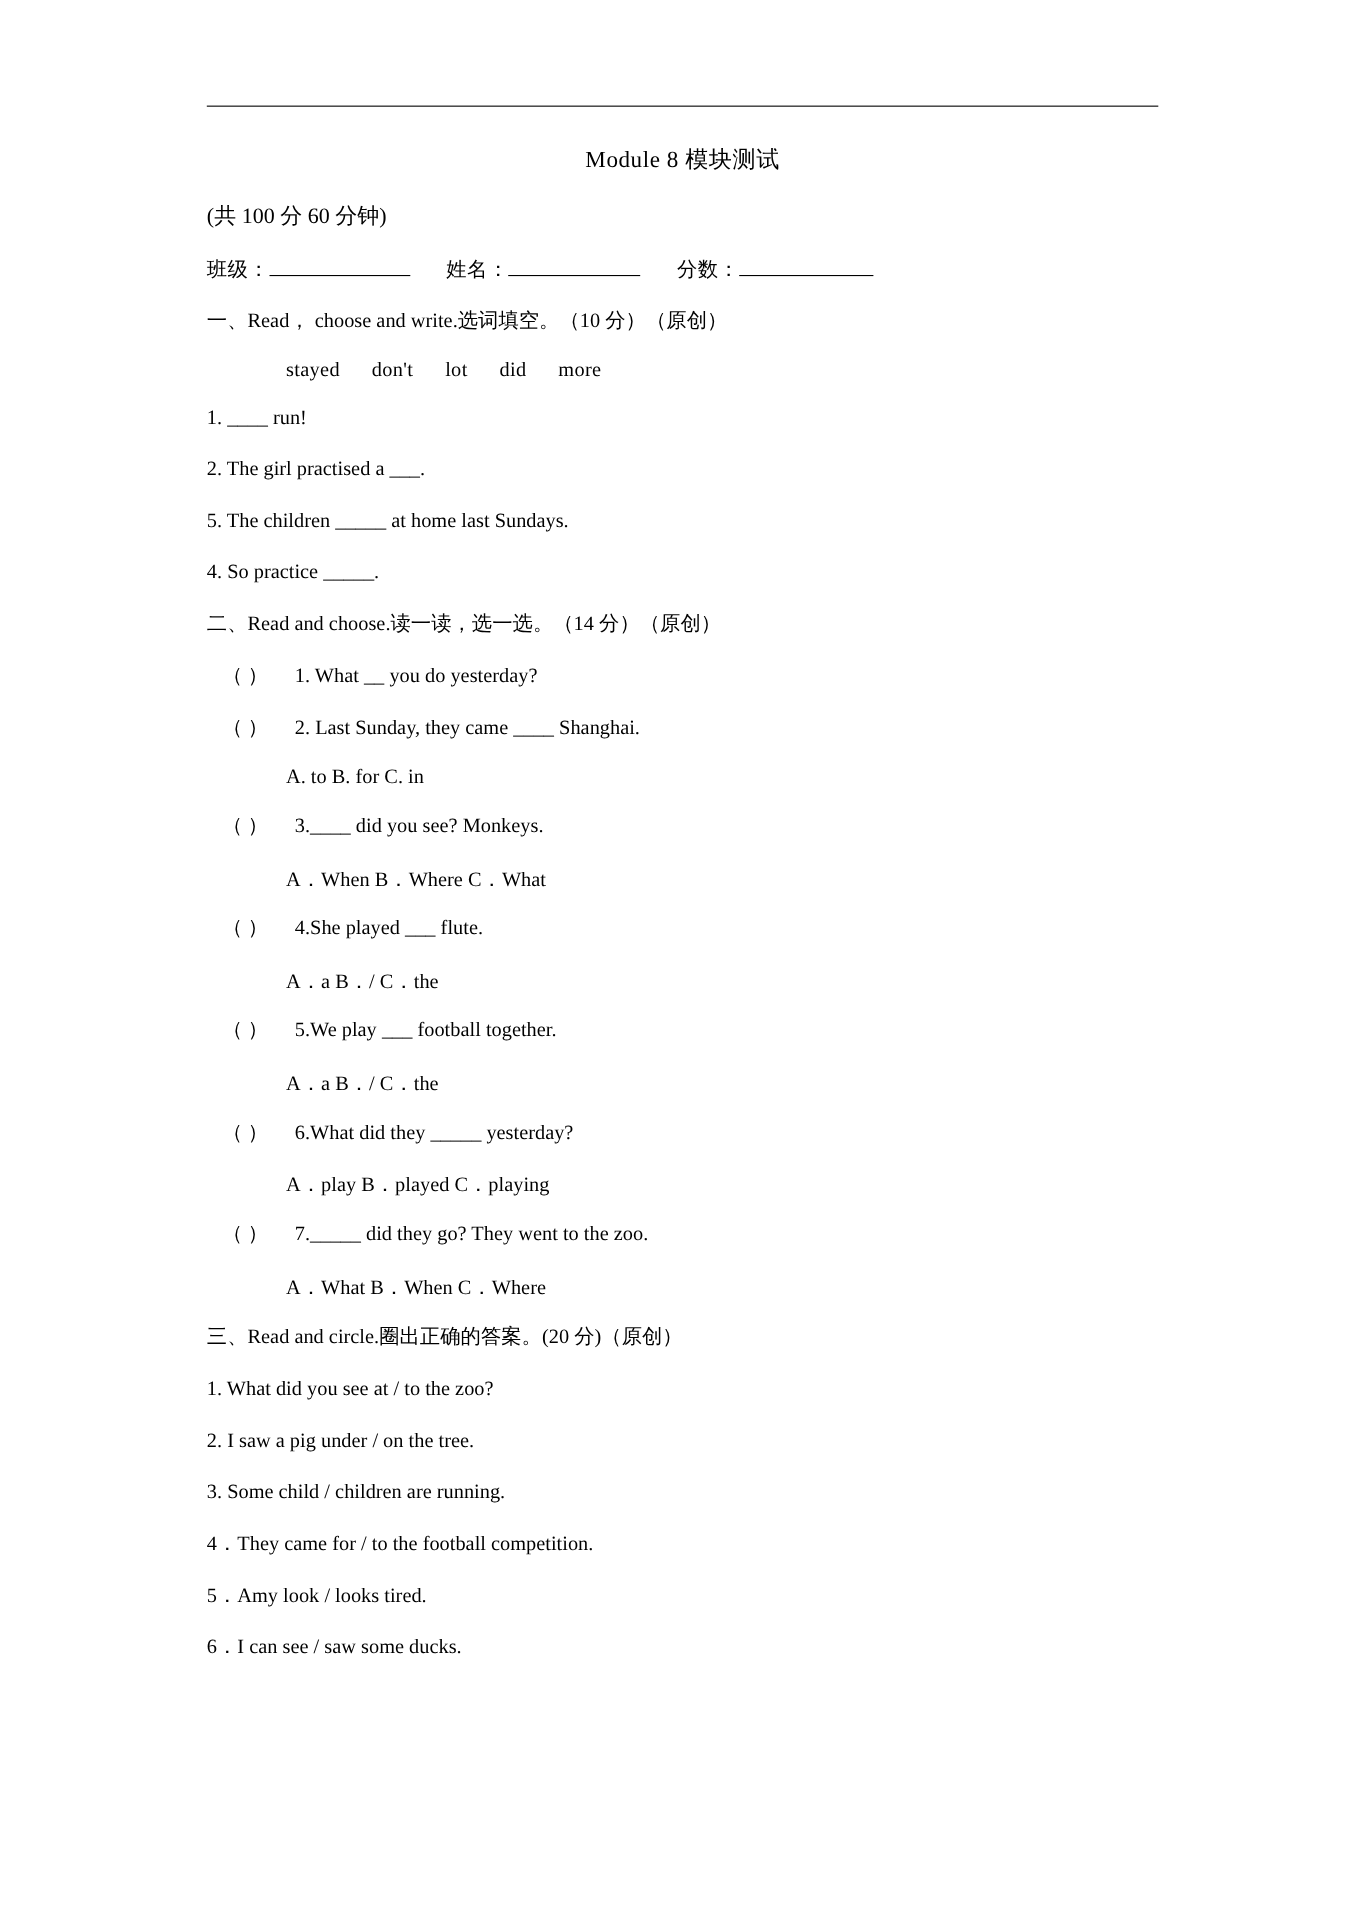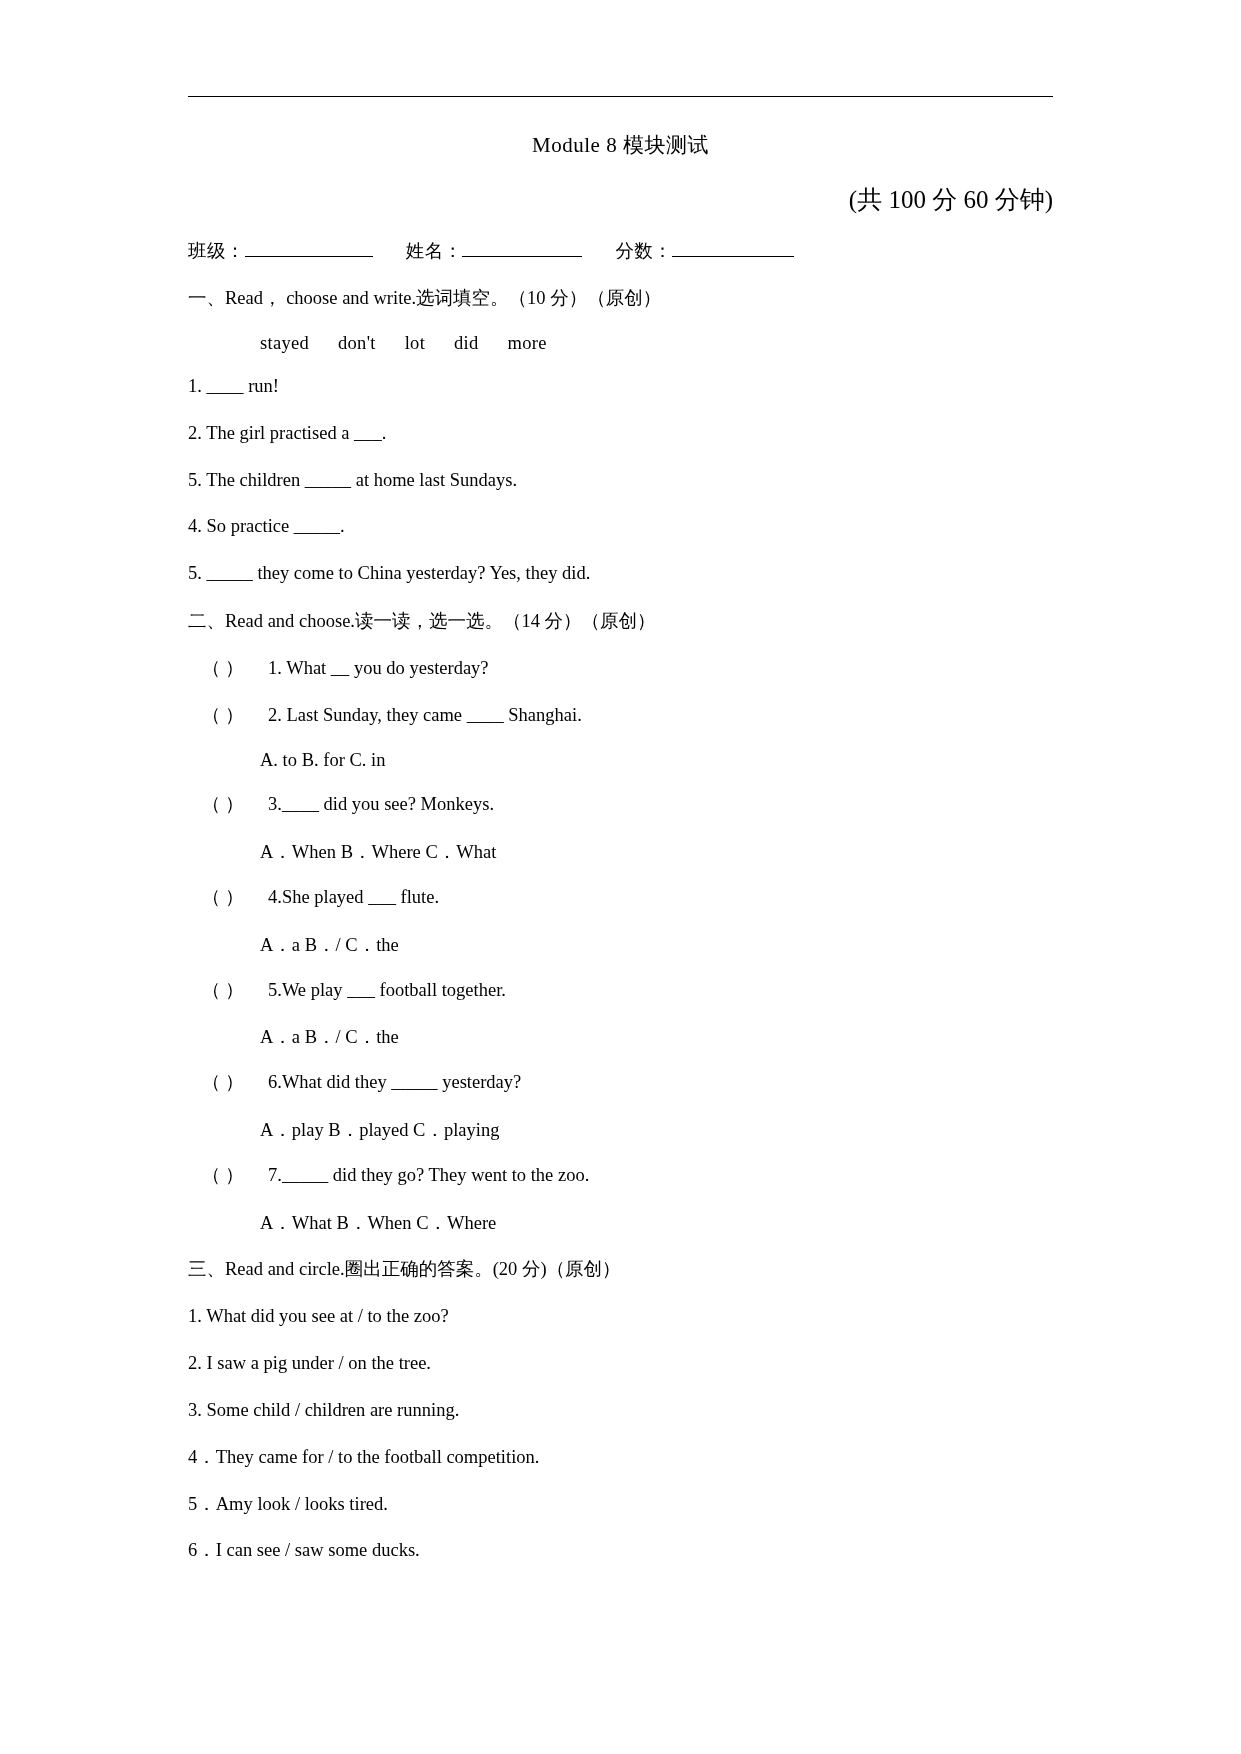--- a/index.html
+++ b/index.html
@@ -32,22 +32,22 @@
     width: 865px;
     margin: 0 0 34px 0;
   }
   .doc-title {
     text-align: center;
     font-size: 21px;
     letter-spacing: 0.5px;
     margin: 0 0 24px 0;
   }
   .doc-subtitle {
-    text-align: right;
-    font-size: 25px;
+    text-align: left;
+    font-size: 20px;
     margin: 0 0 22px 0;
   }
   .info-line {
     font-size: 18.5px;
     margin: 0 0 22px 0;
     letter-spacing: 0.4px;
   }
   .info-line .gap {
     display: inline-block;
     width: 28px;
@@ -117,21 +117,20 @@
       <span>don't</span>
       <span>lot</span>
       <span>did</span>
       <span>more</span>
     </div>
 
     <div class="q">1. ____ run!</div>
     <div class="q">2. The girl practised a ___.</div>
     <div class="q">5. The children _____ at home last Sundays.</div>
     <div class="q">4. So practice _____.</div>
-    <div class="q">5. _____ they come to China yesterday? Yes, they did.</div>
 
     <div class="sec-head">二、Read and choose.读一读，选一选。（14 分）（原创）</div>
 
     <div class="q indent">
       <span class="paren">（    ）</span><span>1. What __ you do yesterday?</span>
     </div>
 
     <div class="q indent">
       <span class="paren">（    ）</span><span>2. Last Sunday, they came ____ Shanghai.</span>
     </div>

